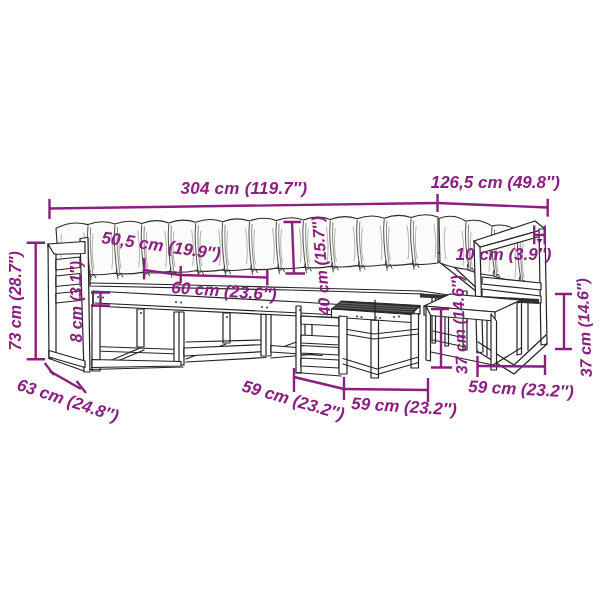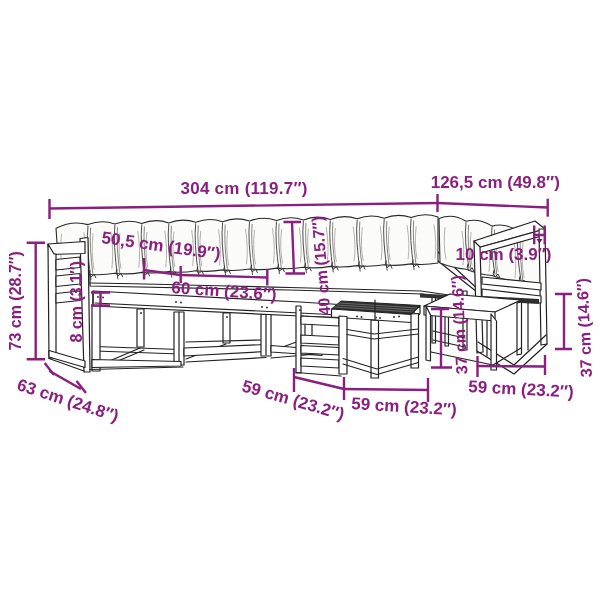--- a/index.html
+++ b/index.html
@@ -1,16 +1,16 @@
 <!DOCTYPE html>
 <html><head>
 <meta charset="utf-8">
 <style>
   html,body{margin:0;padding:0;background:#ffffff;}
-  #page{width:600px;height:600px;position:relative;background:#ffffff;overflow:hidden;}
+  #page{width:600px;height:600px;position:relative;background:#ffffff;overflow:hidden;font-style:italic;}
   svg{position:absolute;top:0;left:0;}
   .dim{stroke:#8a1f7f;stroke-width:2.4;fill:none;stroke-linecap:butt;}
   .dtx{font-family:"Liberation Sans",sans-serif;font-weight:bold;font-size:17px;fill:#8a1f7f;}
   .dtv{font-family:"Liberation Sans",sans-serif;font-weight:bold;font-size:16px;fill:#8a1f7f;}
   .ln{stroke:#222;stroke-width:1.2;fill:none;stroke-linejoin:round;stroke-linecap:round;}
   .lnf{stroke:#222;stroke-width:1.2;fill:#ffffff;stroke-linejoin:round;}
   .cush{stroke:#2a2a2a;stroke-width:1.1;fill:#fbfbf9;stroke-linejoin:round;}
   .shade{stroke:#b3b3ae;stroke-width:1;fill:none;stroke-linecap:round;}
 </style>
 </head>

